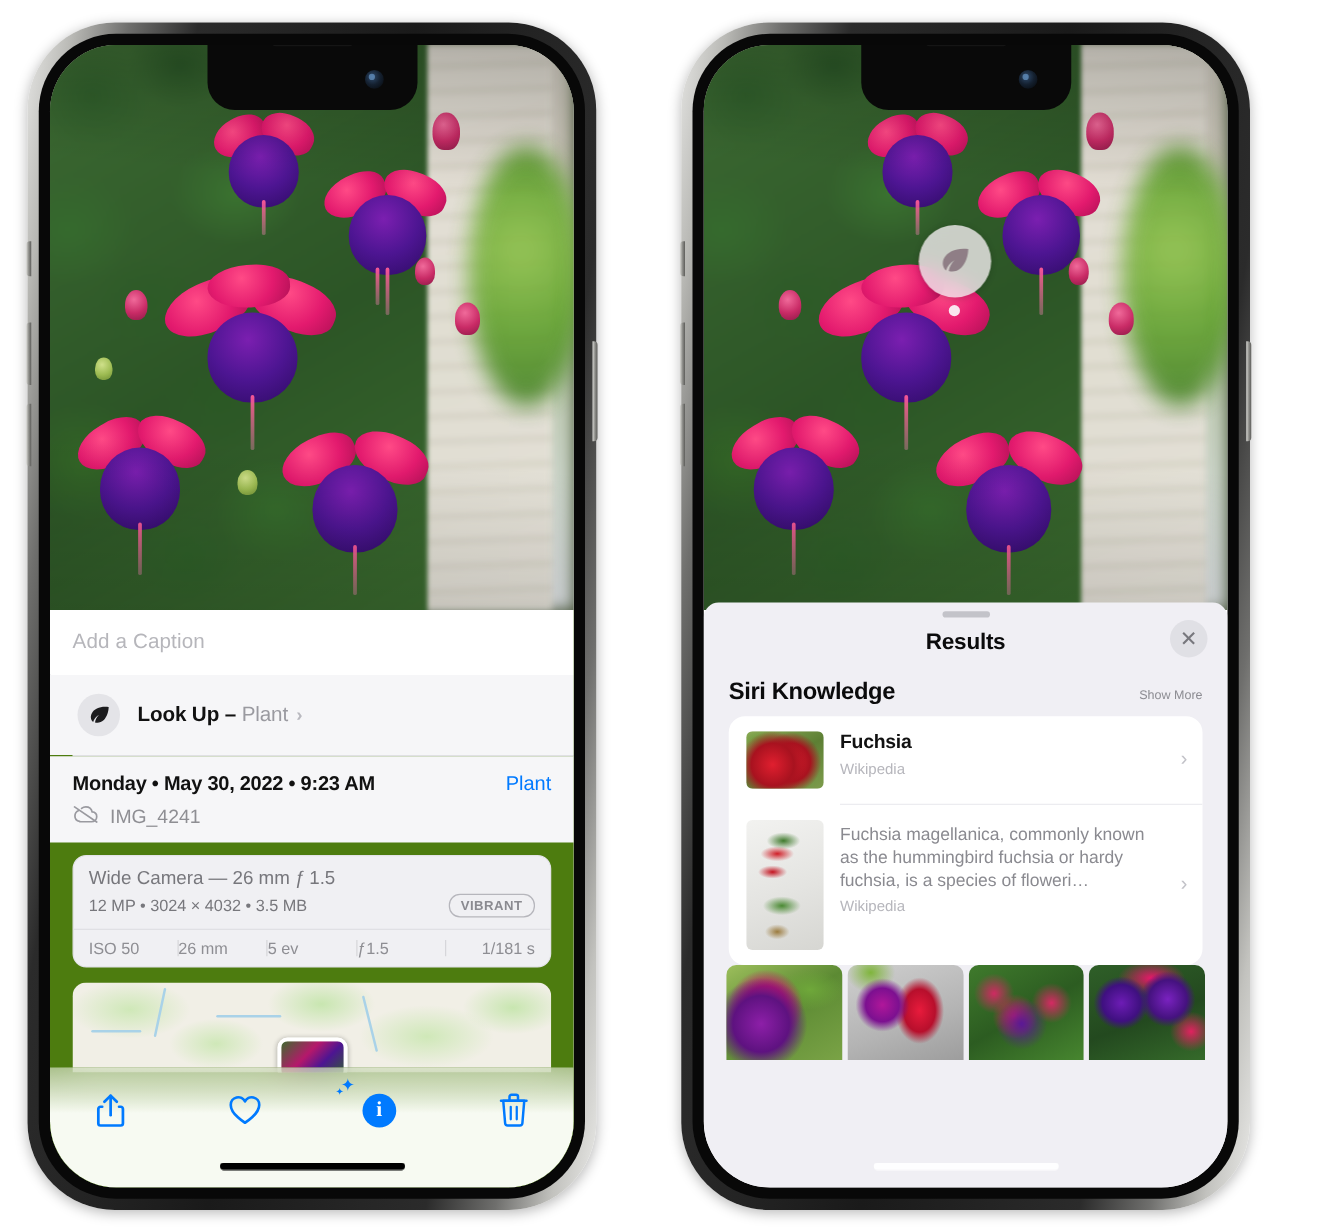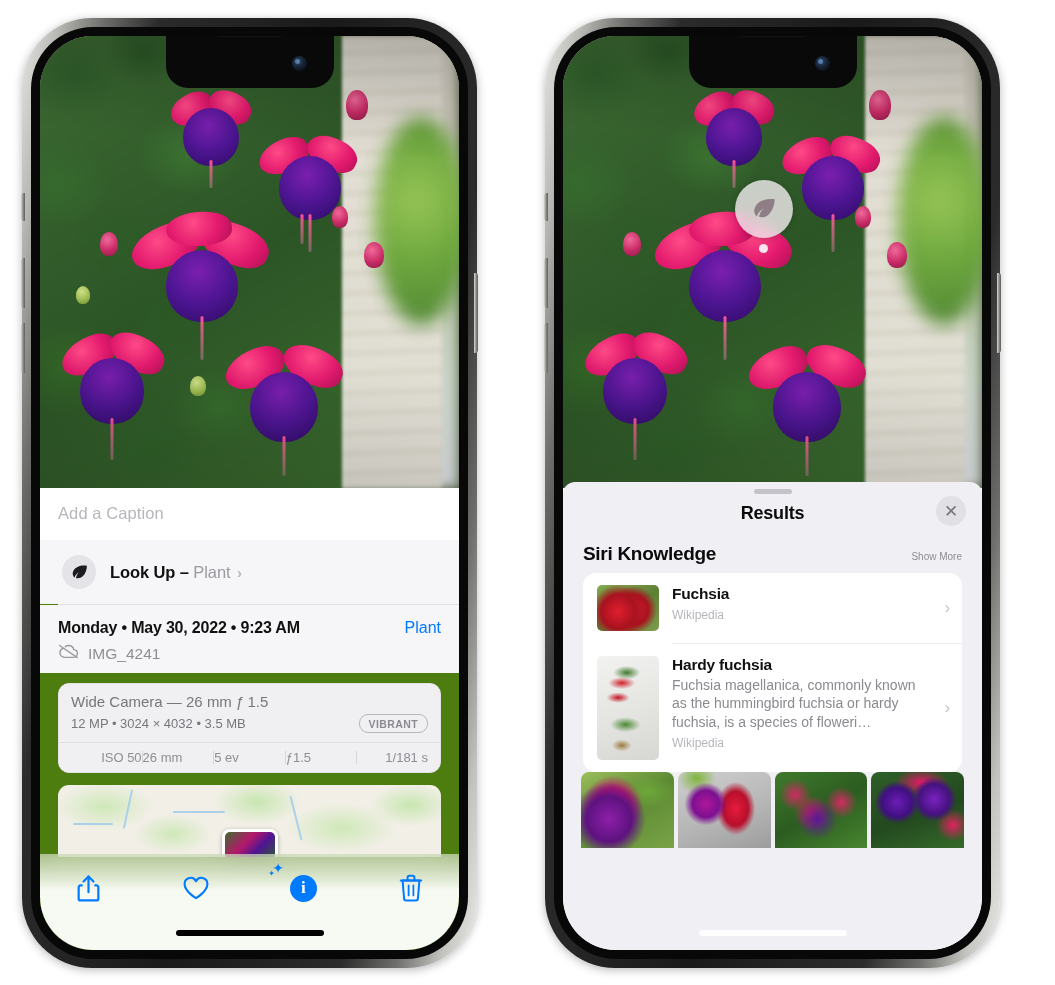--- a/index.html
+++ b/index.html
@@ -177,21 +177,21 @@
   .exif-l2 .t{ font-size:13px; color:#77777c; }
   .pill-vib{
     border:1px solid #b6b6bc; color:#8a8a90; font-size:10.5px; font-weight:600;
     padding:2.5px 9px; border-radius:9px; letter-spacing:.4px;
   }
   .exif-foot{
     display:flex; align-items:center; border-top:1px solid #e0e0e4;
     padding:7px 12px 7px 12px; background:#f0f0f3;
   }
   .exif-foot span{ font-size:13px; color:#8e8e93; flex:1; text-align:left; }
-  .exif-foot span:first-child{ text-align:right; }
+  .exif-foot span:first-child{ text-align:left; }
   .exif-foot span:last-child{ text-align:right; }
   .exif-foot .sep{ width:1px; height:13px; background:#d6d6da; flex:0 0 1px; }
 
   .mapcard{
     margin:12px 18px 0 18px; height:72px; border-radius:11px 11px 0 0; position:relative;
     overflow:hidden;
     background:
       radial-gradient(ellipse 18% 46% at 12% 30%,#cfe8b8 0%,rgba(207,232,184,0) 70%),
       radial-gradient(ellipse 14% 40% at 30% 68%,#cfe8b8 0%,rgba(207,232,184,0) 70%),
       radial-gradient(ellipse 16% 44% at 52% 24%,#c8e6b0 0%,rgba(200,230,176,0) 70%),
@@ -567,21 +567,20 @@
             <div class="kchev">›</div>
           </div>
 
           <div class="kdiv"></div>
 
           <div class="krow">
             <div class="kthumb tall">
                 <div class="fx k2"></div>
               </div>
             <div class="kbody">
-              <div class="kttl">Hardy fuchsia</div>
               <div class="kdesc">Fuchsia magellanica, commonly known as the hummingbird fuchsia or hardy fuchsia, is a species of floweri…</div>
               <div class="ksrc">Wikipedia</div>
             </div>
             <div class="kchev">›</div>
           </div>
         </div>
 
 
         <div class="simgs">
           <div class="cell">

